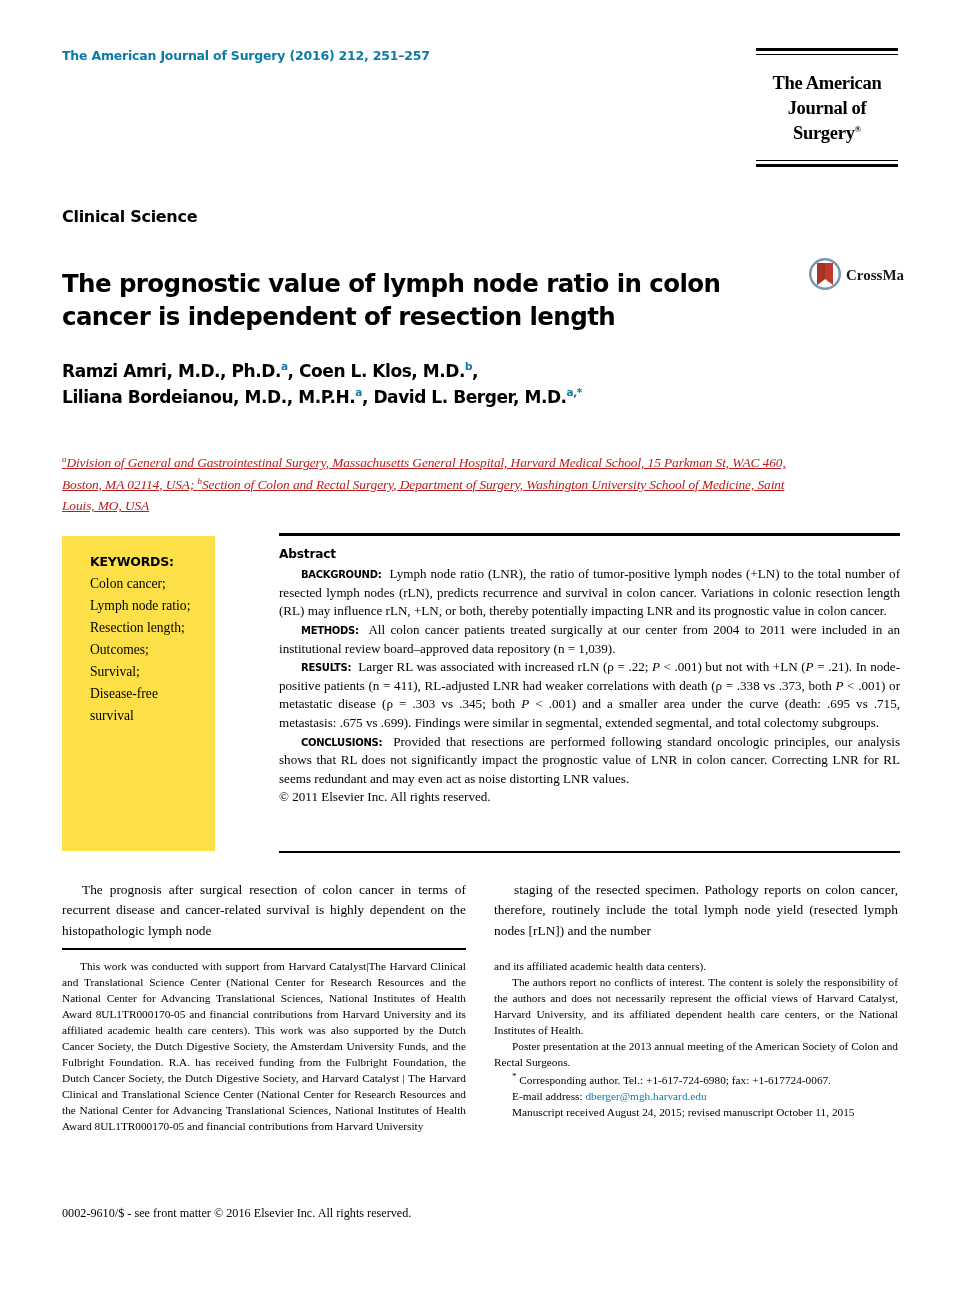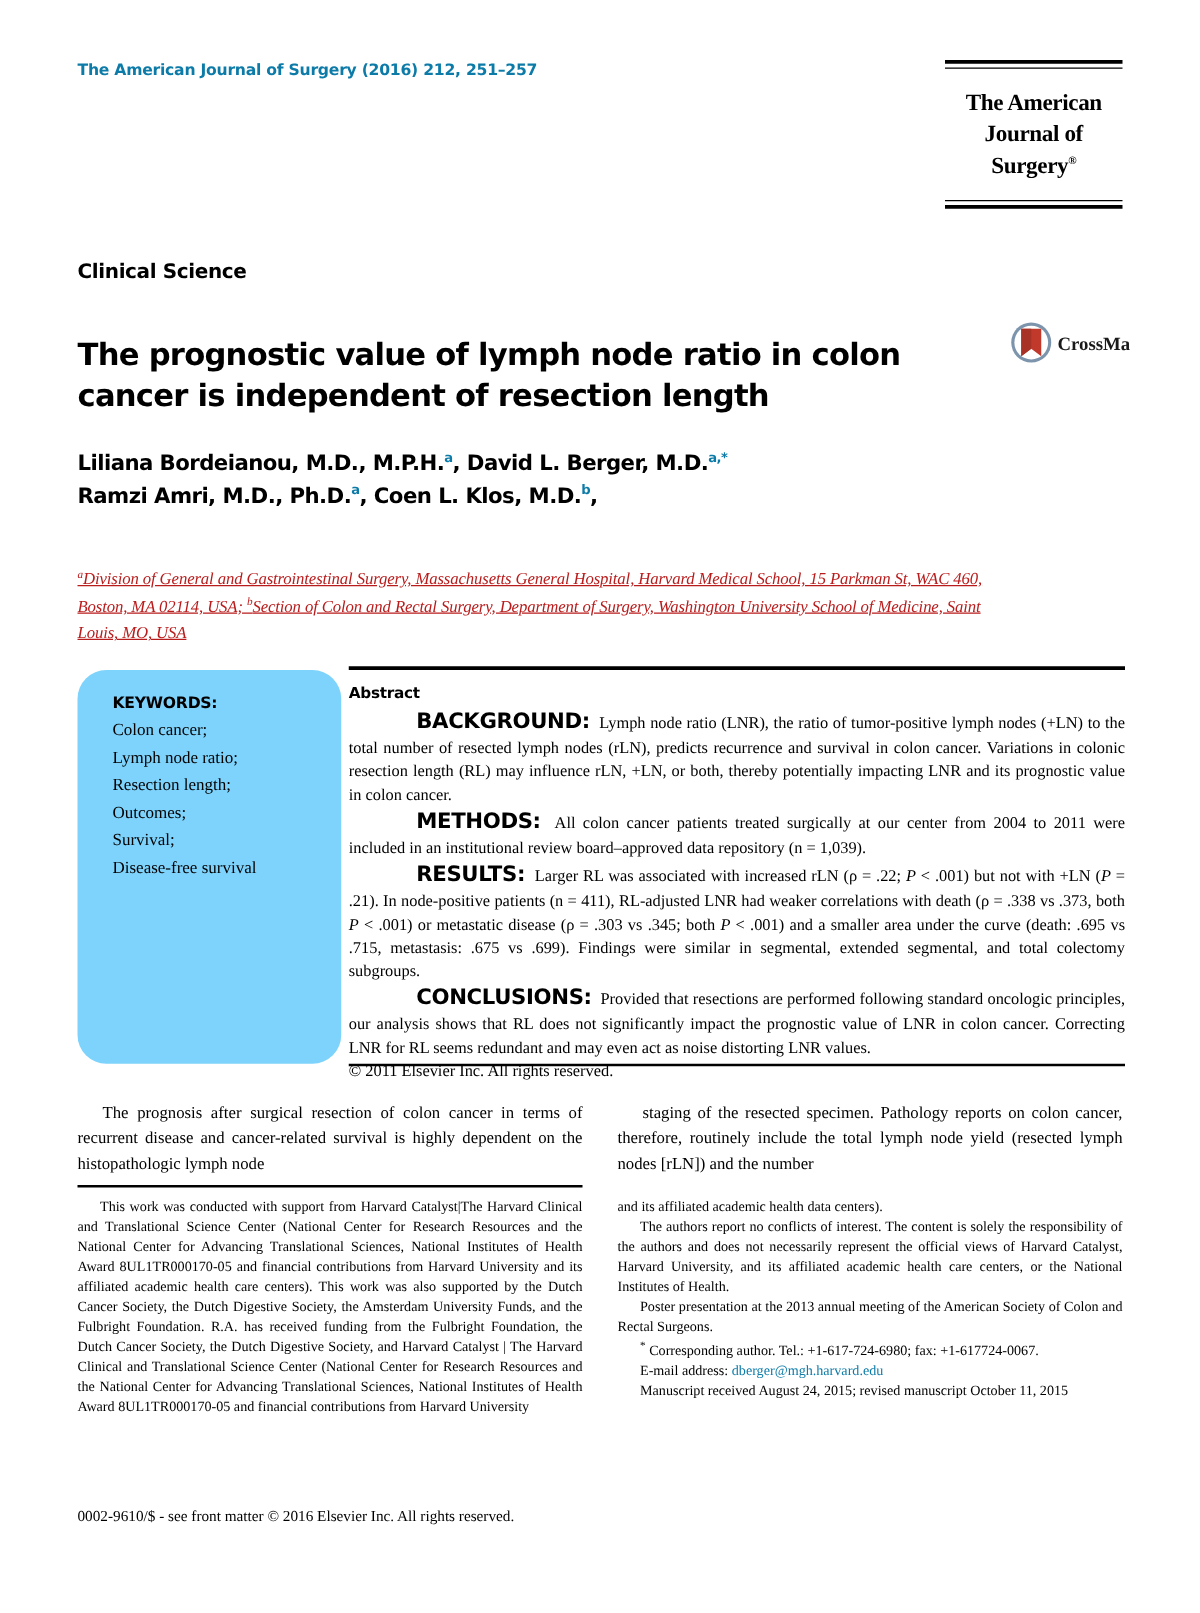--- a/index.html
+++ b/index.html
@@ -140,26 +140,25 @@
     font-size: 9px;
     vertical-align: super;
     font-style: italic;
   }
 
   
   .keywords-box {
     position: absolute;
     left: 62px;
     top: 536px;
-    width: 211px;
+    width: 153px;
     height: 315px;
-    background: #7dd3fc;
+    background: #fde047;
     box-sizing: border-box;
     padding: 18px 10px 0 28px;
-    border-radius: 23px;
   }
   .keywords-title {
     font-family: "DejaVu Sans", sans-serif;
     font-size: 12.5px;
     font-weight: bold;
     letter-spacing: -0.2px;
     margin-bottom: 4px;
     color: #000;
   }
   .keywords-list {
@@ -204,23 +203,22 @@
     letter-spacing: -0.2px;
     margin-bottom: 2px;
   }
   .abstract p {
     margin: 0;
     text-indent: 22px;
   }
   .abstract .lbl {
     font-family: "DejaVu Sans", sans-serif;
     font-weight: bold;
-    font-size: 17px;
+    font-size: 10px;
     letter-spacing: -0.3px;
-    margin-left: 32px;
   }
   .abstract .copyright {
     text-indent: 0;
   }
   .abstract i { font-style: italic; }
 
   
   .body-col {
     position: absolute;
     top: 880px;
@@ -300,22 +298,22 @@
     <svg width="96" height="36" viewBox="0 0 96 36">
       <circle cx="17" cy="18" r="16" fill="#7d95ac"></circle>
       <circle cx="17" cy="18" r="13.5" fill="#ffffff"></circle>
       <path d="M9 7 h16 v22 l-8 -6 l-8 6 z" fill="#c0392b"></path>
       <path d="M9 7 h8 v16 l-8 6 z" fill="#a93226"></path>
       <text x="38" y="24" font-family="Liberation Serif, serif" font-size="15" font-weight="bold" fill="#1a1a1a">CrossMark</text>
     </svg>
   </div>
 
   <div class="authors">
+    <div><span>Ramzi Amri, M.D., Ph.D.</span><sup>a</sup><span>, Coen L. Klos, M.D.</span><sup>b</sup><span>,</span></div>
     <div><span>Liliana Bordeianou, M.D., M.P.H.</span><sup>a</sup><span>, David L. Berger, M.D.</span><sup>a,*</sup></div>
-    <div><span>Ramzi Amri, M.D., Ph.D.</span><sup>a</sup><span>, Coen L. Klos, M.D.</span><sup>b</sup><span>,</span></div>
   </div>
 
   <div class="affiliations"><sup>a</sup><span>Division of General and Gastrointestinal Surgery, Massachusetts General Hospital, Harvard Medical School, 15 Parkman St, WAC 460, Boston, MA 02114, USA; </span><sup>b</sup><span>Section of Colon and Rectal Surgery, Department of Surgery, Washington University School of Medicine, Saint Louis, MO, USA</span></div>
 
   <div class="keywords-box">
     <div class="keywords-title">KEYWORDS:</div>
     <div class="keywords-list">
       <div>Colon cancer;</div>
       <div>Lymph node ratio;</div>
       <div>Resection length;</div>
@@ -351,21 +349,21 @@
   </div>
 
   <div class="footnote-rule"></div>
 
   <div class="footnote-col left">
     <p>This work was conducted with support from Harvard Catalyst|The Harvard Clinical and Translational Science Center (National Center for Research Resources and the National Center for Advancing Translational Sciences, National Institutes of Health Award 8UL1TR000170-05 and financial contributions from Harvard University and its affiliated academic health care centers). This work was also supported by the Dutch Cancer Society, the Dutch Digestive Society, the Amsterdam University Funds, and the Fulbright Foundation. R.A. has received funding from the Fulbright Foundation, the Dutch Cancer Society, the Dutch Digestive Society, and Harvard Catalyst | The Harvard Clinical and Translational Science Center (National Center for Research Resources and the National Center for Advancing Translational Sciences, National Institutes of Health Award 8UL1TR000170-05 and financial contributions from Harvard University</p>
   </div>
 
   <div class="footnote-col right">
     <p class="no-indent">and its affiliated academic health data centers).</p>
-    <p>The authors report no conflicts of interest. The content is solely the responsibility of the authors and does not necessarily represent the official views of Harvard Catalyst, Harvard University, and its affiliated academic health care centers, or the National Institutes of Health.</p>
+    <p>The authors report no conflicts of interest. The content is solely the responsibility of the authors and does not necessarily represent the official views of Harvard Catalyst, Harvard University, and its affiliated dependent health care centers, or the National Institutes of Health.</p>
     <p>Poster presentation at the 2013 annual meeting of the American Society of Colon and Rectal Surgeons.</p>
     <p><span class="star">*</span><span> Corresponding author. Tel.: +1-617-724-6980; fax: +1-617724-0067.</span></p>
     <p><span>E-mail address: </span><span class="email-link">dberger@mgh.harvard.edu</span></p>
     <p>Manuscript received August 24, 2015; revised manuscript October 11, 2015</p>
   </div>
 
   <div class="page-footer">
     <div>0002-9610/$ - see front matter © 2016 Elsevier Inc. All rights reserved.</div>
   </div>
 

